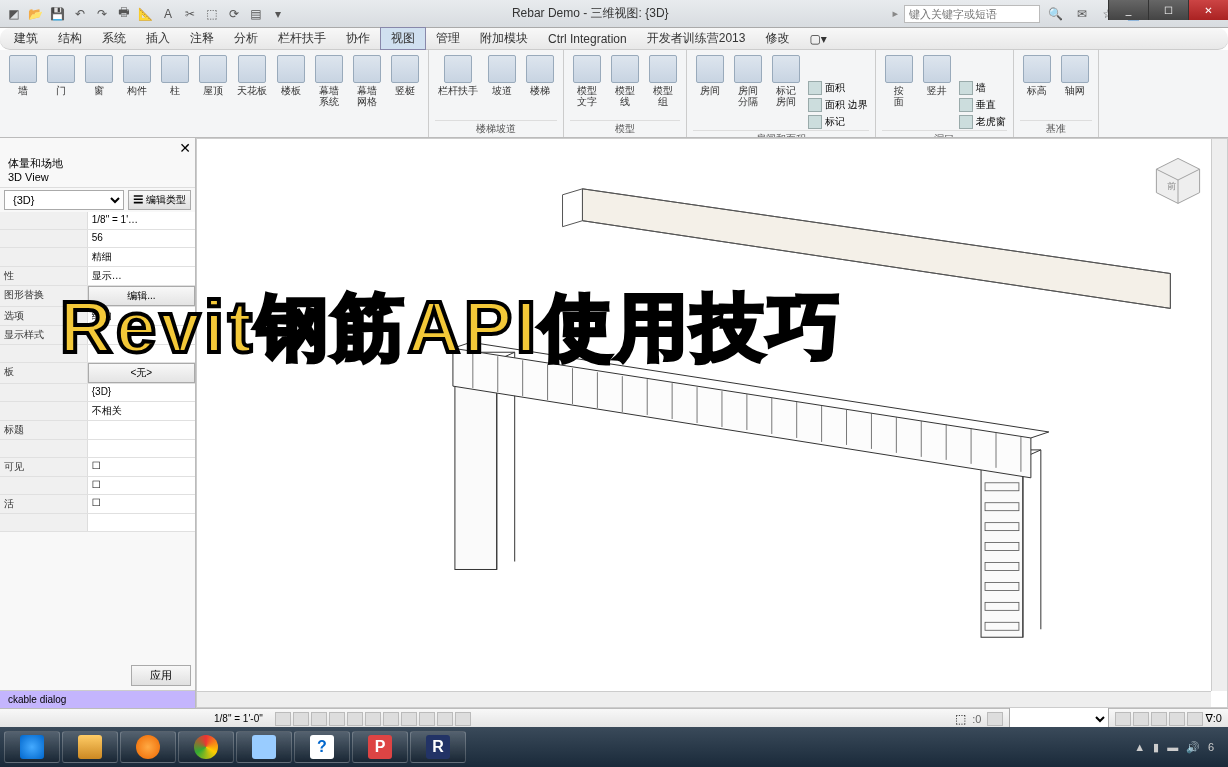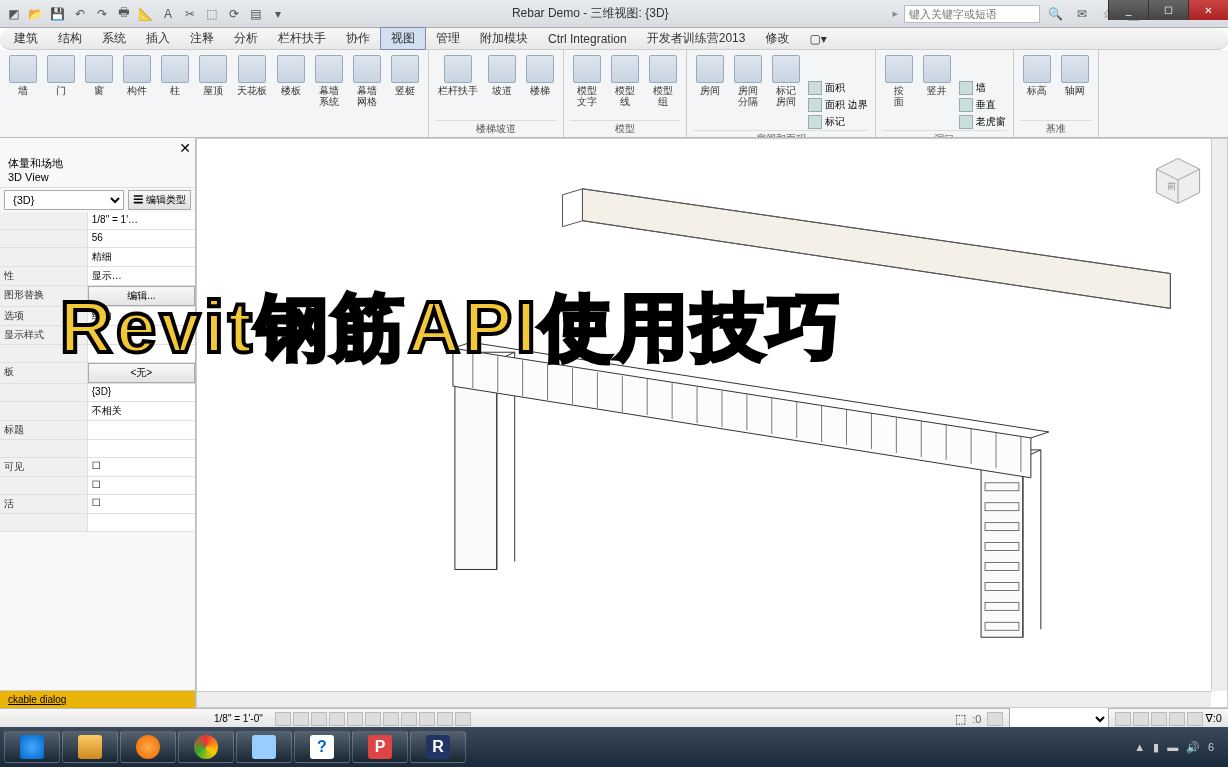--- a/index.html
+++ b/index.html
@@ -37,21 +37,21 @@
 .sidebar-row { display: flex; align-items: center; padding: 2px 4px; }
 .sidebar-select { flex: 1; height: 20px; border: 1px solid #aaa; background: #fff; font-size: 11px; padding: 0 4px; }
 .edit-type-btn { height: 20px; padding: 0 4px; font-size: 10px; border: 1px solid #aaa; background: linear-gradient(#f8f8f8, #e0e0e0); cursor: pointer; margin-left: 4px; }
 .prop-grid { flex: 1; overflow-y: auto; }
 .prop-row { display: flex; border-bottom: 1px solid #e0e0e0; min-height: 18px; }
 .prop-label { width: 45%; padding: 2px 4px; color: #333; font-size: 10px; border-right: 1px solid #ddd; background: #f0f0f0; overflow: hidden; }
 .prop-val { width: 55%; padding: 2px 4px; font-size: 10px; background: #fff; }
 .prop-btn { background: linear-gradient(#f8f8f8, #e4e4e4); border: 1px solid #aaa; text-align: center; cursor: pointer; }
 .apply-row { padding: 4px; text-align: right; }
 .apply-btn { padding: 2px 18px; font-size: 11px; border: 1px solid #aaa; background: linear-gradient(#f8f8f8, #e0e0e0); cursor: pointer; }
-.dock-tab { padding: 3px 8px; background: #eab308; border-top: 1px solid #ccc; font-size: 10px; text-decoration: underline; }
+.dock-tab { padding: 3px 8px; background: #c4b5fd; border-top: 1px solid #ccc; font-size: 10px; }
 
 .viewport { flex: 1; background: #fff; position: relative; border: 1px solid #ccc; }
 .view-scroll-v { position: absolute; right: 0; top: 0; bottom: 16px; width: 16px; background: #eee; border-left: 1px solid #ccc; }
 .view-scroll-h { position: absolute; bottom: 0; left: 0; right: 16px; height: 16px; background: #eee; border-top: 1px solid #ccc; }
 .viewcube { position: absolute; top: 14px; right: 22px; width: 54px; height: 54px; }
 .overlay-text { position: absolute; top: 280px; left: 60px; right: 0; font-size: 72px; font-weight: 900; color: #f3c838; -webkit-text-stroke: 4px #000; letter-spacing: 4px; white-space: nowrap; font-family: "Arial Black", sans-serif; pointer-events: none; }
 
 .status-bar { height: 20px; background: linear-gradient(#f8f8f8, #e4e4e4); border-top: 1px solid #bbb; display: flex; align-items: center; font-size: 10px; padding: 0 6px; gap: 6px; }
 .status-left { flex: 0 0 196px; display: flex; align-items: center; }
 .status-scale { padding: 0 6px; }
@@ -368,20 +368,23 @@
         </div>
         <div class="prop-row">
           <div class="prop-label">活</div>
           <div class="prop-val">☐</div>
         </div>
         <div class="prop-row">
           <div class="prop-label"></div>
           <div class="prop-val"></div>
         </div>
       </div>
+    <div class="apply-row">
+      <button class="apply-btn">应用</button>
+    </div>
     <div class="dock-tab">ckable dialog</div>
   </div>
 
   <div class="viewport">
     <svg class="model" viewBox="0 0 1020 570">
 
       <g stroke="#555" stroke-width="1" fill="none">
         <path d="M 380 50 L 970 135 L 970 170 L 380 82 Z" fill="#f4f0e8"></path>
         <path d="M 380 50 L 970 135 M 380 82 L 970 170 M 380 50 L 380 82 M 970 135 L 970 170"></path>
         <path d="M 380 50 L 360 56 L 360 88 L 380 82"></path>

